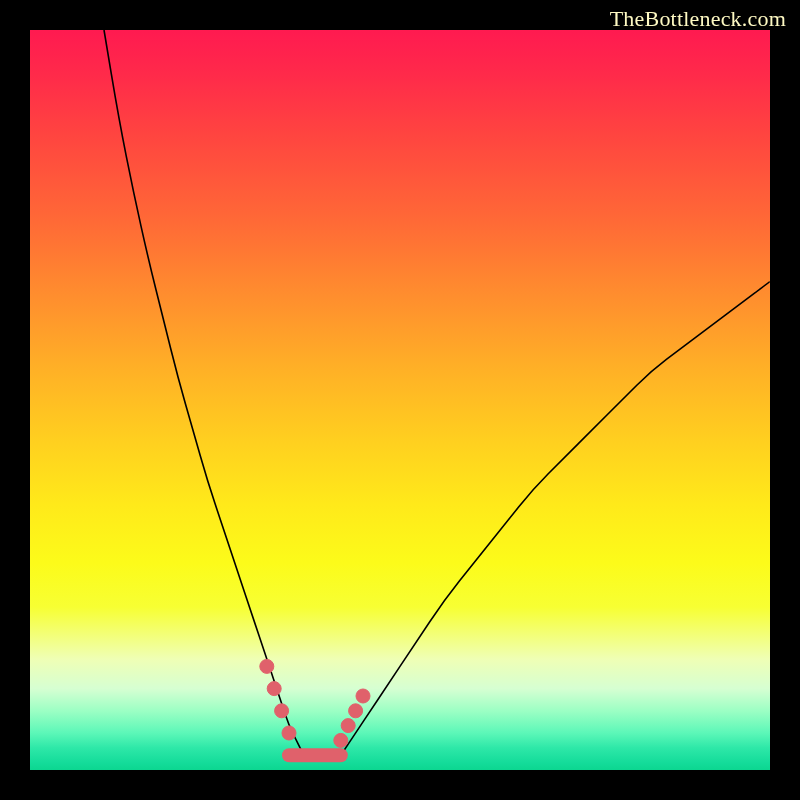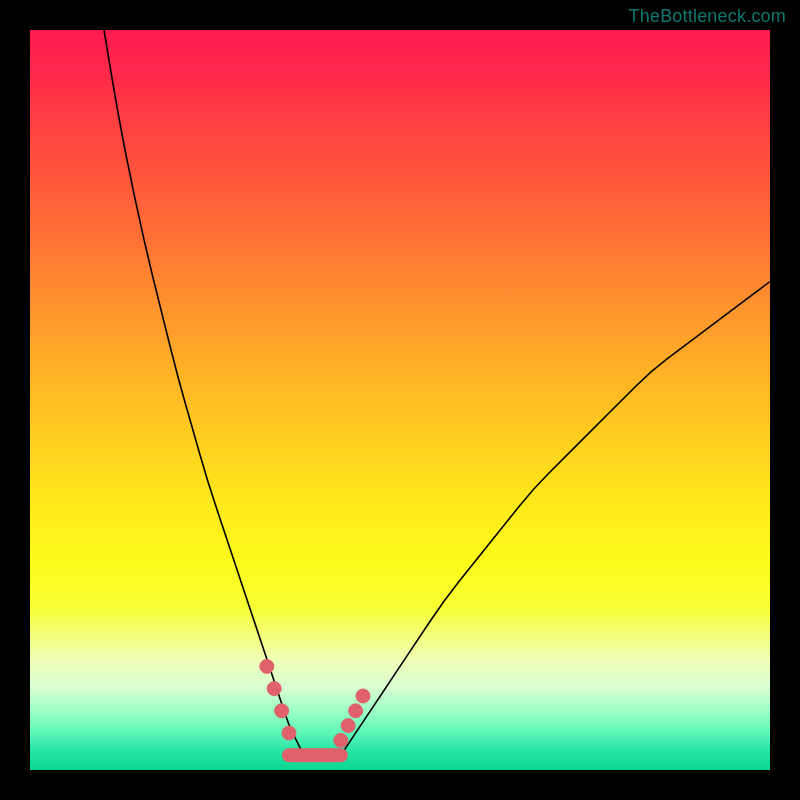--- a/index.html
+++ b/index.html
@@ -7,23 +7,23 @@
   .frame {
     position: relative;
     width: 800px;
     height: 800px;
     background: #000;
   }
   .watermark {
     position: absolute;
     top: 6px;
     right: 14px;
-    font-family: Liberation Sans, sans-serif;
-    font-size: 18px;
-    color: #0f766e;
+    font-family: Liberation Serif, serif;
+    font-size: 22px;
+    color: #fef9c3;
     letter-spacing: 0.2px;
     z-index: 10;
   }
   .plot-outer {
     position: absolute;
     left: 30px;
     top: 30px;
     width: 740px;
     height: 740px;
     background: #000;

